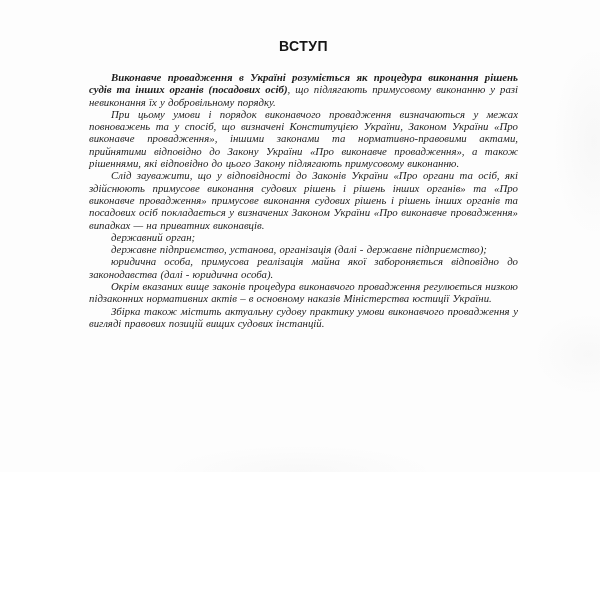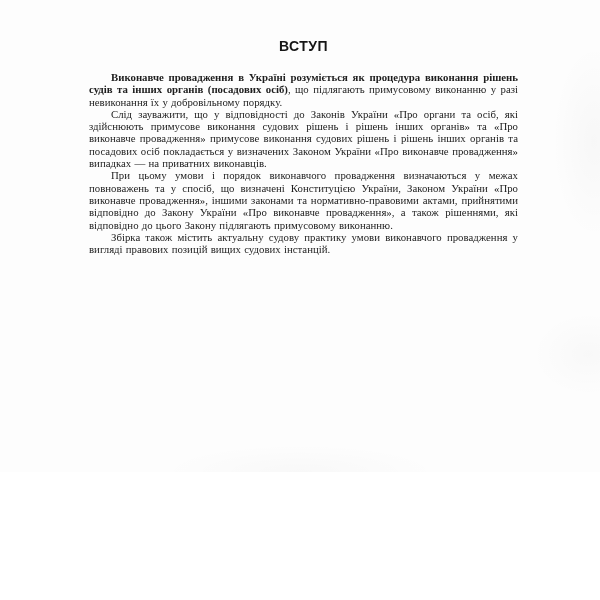--- a/index.html
+++ b/index.html
@@ -36,20 +36,21 @@
     color: #161616;
   }
   .para {
     margin: 0;
     text-indent: 22px;
     text-align: justify;
     font-size: 10.8px;
     line-height: 12.3px;
     color: #1d1d1d;
     word-spacing: 0.5px;
+    font-style: italic;
   }
   .para .lead-bold {
     font-weight: bold;
   }
   .page-number {
     position: absolute;
     left: 0;
     top: 558px;
     width: 100%;
     text-align: center;
@@ -59,27 +60,31 @@
 </style>
 </head>
 <body>
 
 <div class="scan-page">
   <div class="text-block">
     <h1 class="heading">ВСТУП</h1>
 
     <p class="para"><span class="lead-bold">Виконавче провадження в Україні розуміється як процедура виконання рішень судів та інших органів (посадових осіб)</span><span>, що підлягають примусовому виконанню у разі невиконання їх у добровільному порядку.</span></p>
 
+    <p class="para">При цьому умови і порядок виконавчого провадження визначаються у межах повноважень та у спосіб, що визначені Конституцією України, Законом України «Про виконавче провадження», іншими законами та нормативно-правовими актами, прийнятими відповідно до Закону України «Про виконавче провадження», а також рішеннями, які відповідно до цього Закону підлягають примусовому виконанню.</p>
+
     <p class="para">Слід зауважити, що у відповідності до Законів України «Про органи та осіб, які здійснюють примусове виконання судових рішень і рішень інших органів» та «Про виконавче провадження» примусове виконання судових рішень і рішень інших органів та посадових осіб покладається у визначених Законом України «Про виконавче провадження» випадках — на приватних виконавців.</p>
 
-    <p class="para">При цьому умови і порядок виконавчого провадження визначаються у межах повноважень та у спосіб, що визначені Конституцією України, Законом України «Про виконавче провадження», іншими законами та нормативно-правовими актами, прийнятими відповідно до Закону України «Про виконавче провадження», а також рішеннями, які відповідно до цього Закону підлягають примусовому виконанню.</p>
 
+    <p class="para">державний орган;</p>
 
+    <p class="para">державне підприємство, установа, організація (далі - державне підприємство);</p>
 
+    <p class="para">юридична особа, примусова реалізація майна якої забороняється відповідно до законодавства (далі - юридична особа).</p>
 
-
+    <p class="para">Окрім вказаних вище законів процедура виконавчого провадження регулюється низкою підзаконних нормативних актів – в основному наказів Міністерства юстиції України.</p>
 
     <p class="para">Збірка також містить актуальну судову практику умови виконавчого провадження у вигляді правових позицій вищих судових інстанцій.</p>
 
   </div>
 
   <div class="page-number">3</div>
 </div>
 
 </body></html>

